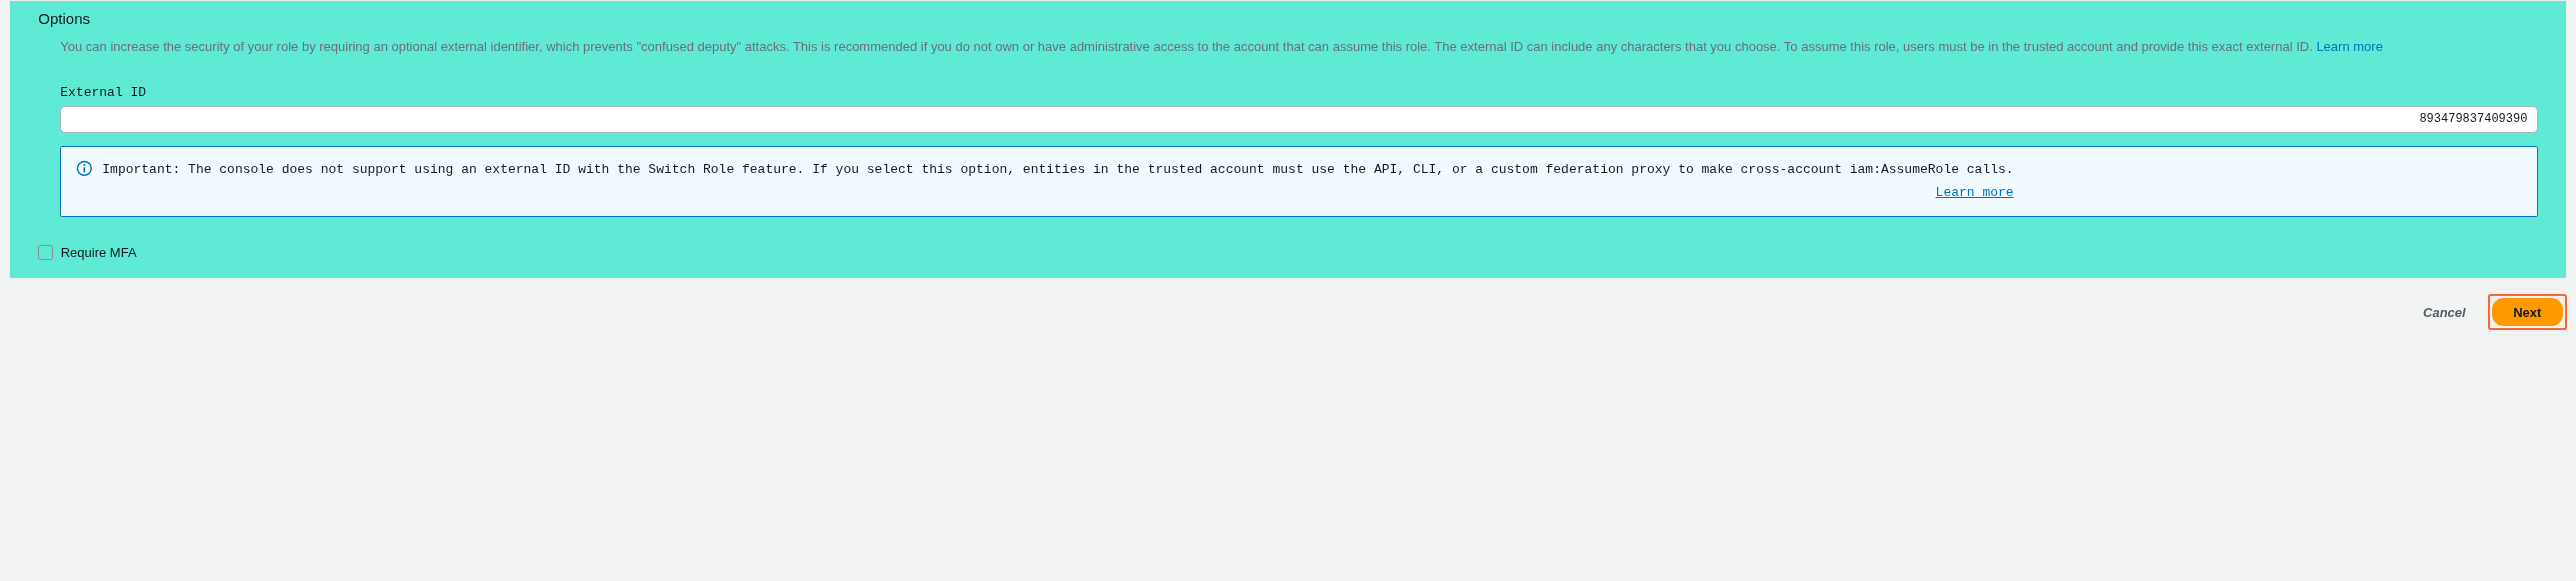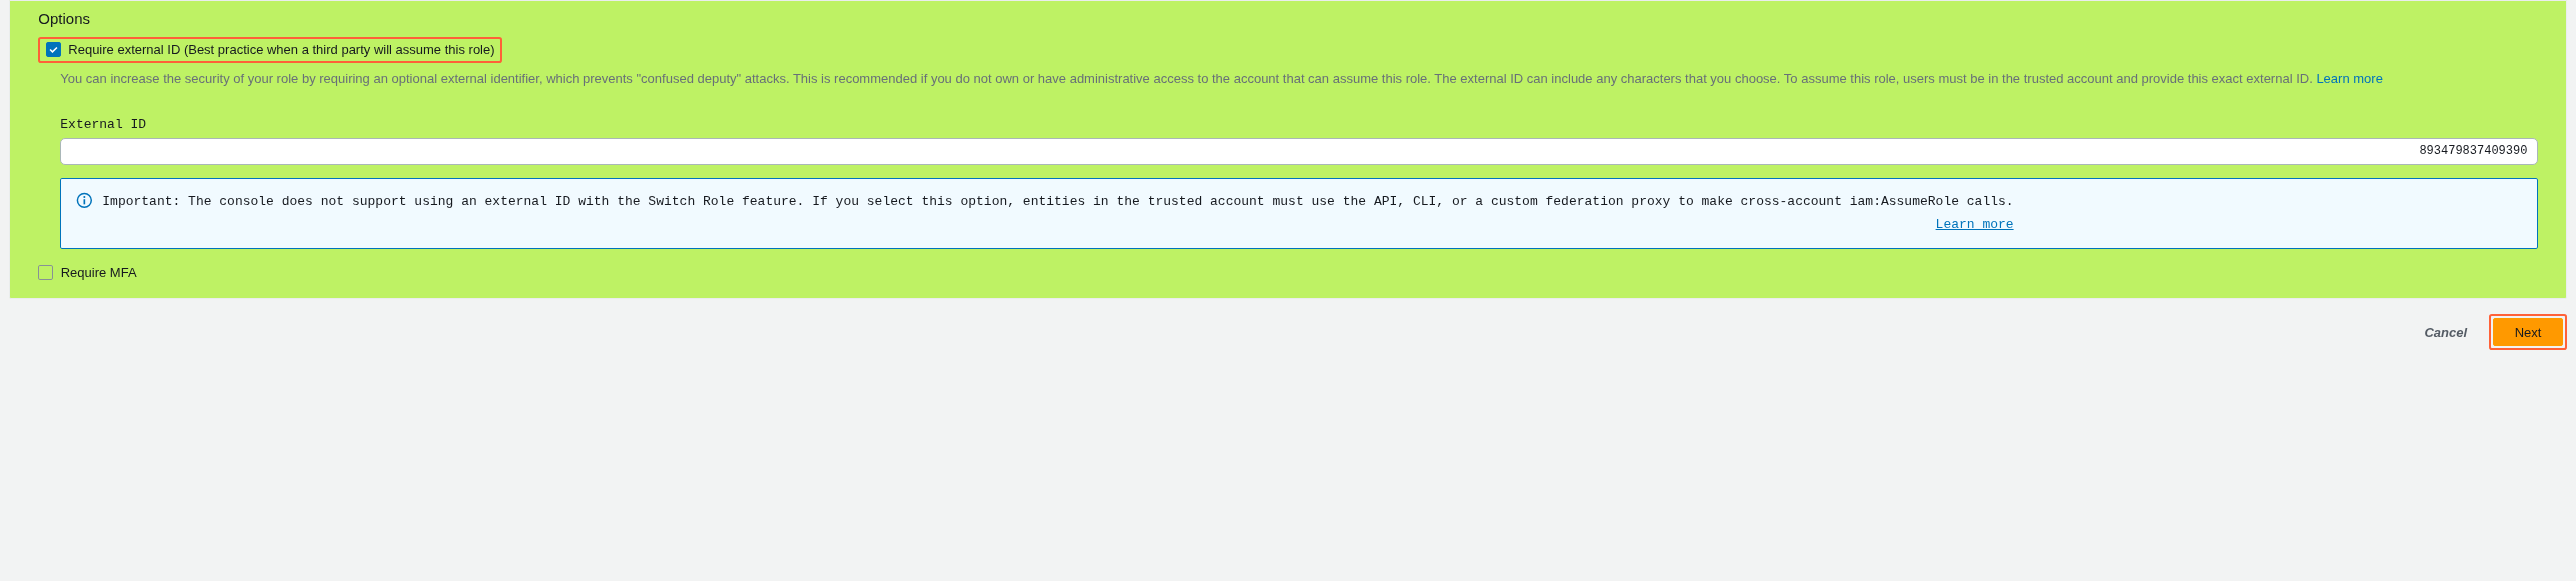--- a/index.html
+++ b/index.html
@@ -7,21 +7,21 @@
       margin: 0;
       padding: 0;
     }
     body {
       font-family: "Amazon Ember", "Helvetica Neue", Arial, sans-serif;
       background: #f2f3f3;
       font-size: 13px;
       color: #16191f;
     }
     .panel {
-      background: #bef264;
+      background: #5eead4;
       border: 0.9px solid #eaeded;
       margin: 0 9.3px;
       padding: 9.3px 28px 18.6px 28px;
       border-bottom-left-radius: 1.9px;
       border-bottom-right-radius: 1.9px;
     }
     .section-title {
       font-size: 15px;
       font-weight: 400;
       color: #16191f;
@@ -116,21 +116,21 @@
       font-size: 13px;
       color: #16191f;
       line-height: 1.5;
     }
     .info-learn-more {
       display: block;
       margin-top: 3.7px;
       text-decoration: underline;
     }
     .mfa-block {
-      margin-top: 16px;
+      margin-top: 28px;
       text-align: center;
     }
     .mfa-row {
       display: flex;
       align-items: center;
       gap: 7.4px;
     }
     .mfa-desc {
       font-size: 11px;
       color: #687078;
@@ -157,42 +157,32 @@
     .btn-next-wrap {
       border: 2.8px solid #ff6138;
       border-radius: 2.8px;
       padding: 1.9px;
     }
     .btn-next {
       background: #ff9900;
       border: 0.9px solid #ff9900;
       color: #16191f;
       font-size: 13px;
-      font-weight: 400;
+      font-weight: 700;
       padding: 5.6px 20.4px;
-      border-radius: 2px;
+      border-radius: 11px;
       cursor: pointer;
     }
   </style>
 </head>
 <body>
 
 <div class="panel">
   <div class="section-title">Options</div>
 
-  <div class="highlight-box">
-    <div class="checkbox-row">
-      <div class="checkbox checked">
-        <svg viewBox="0 0 16 16">
-          <path d="M3 8 L6.5 11.5 L13 5" stroke="#ffffff" stroke-width="2.2" fill="none"></path>
-        </svg>
-      </div>
-      <span class="checkbox-label">Require external ID (Best practice when a third party will assume this role)</span>
-    </div>
-  </div>
 
   <div class="description">
     <span>You can increase the security of your role by requiring an optional external identifier, which prevents "confused deputy" attacks. This is recommended if you do not own or have administrative access to the account that can assume this role. The external ID can include any characters that you choose. To assume this role, users must be in the trusted account and provide this exact external ID.</span>
     <a class="link">Learn more</a>
   </div>
 
   <div class="field-block">
     <div class="field-label">External ID</div>
     <input type="text" class="text-input" value="893479837409390" style="">
 

